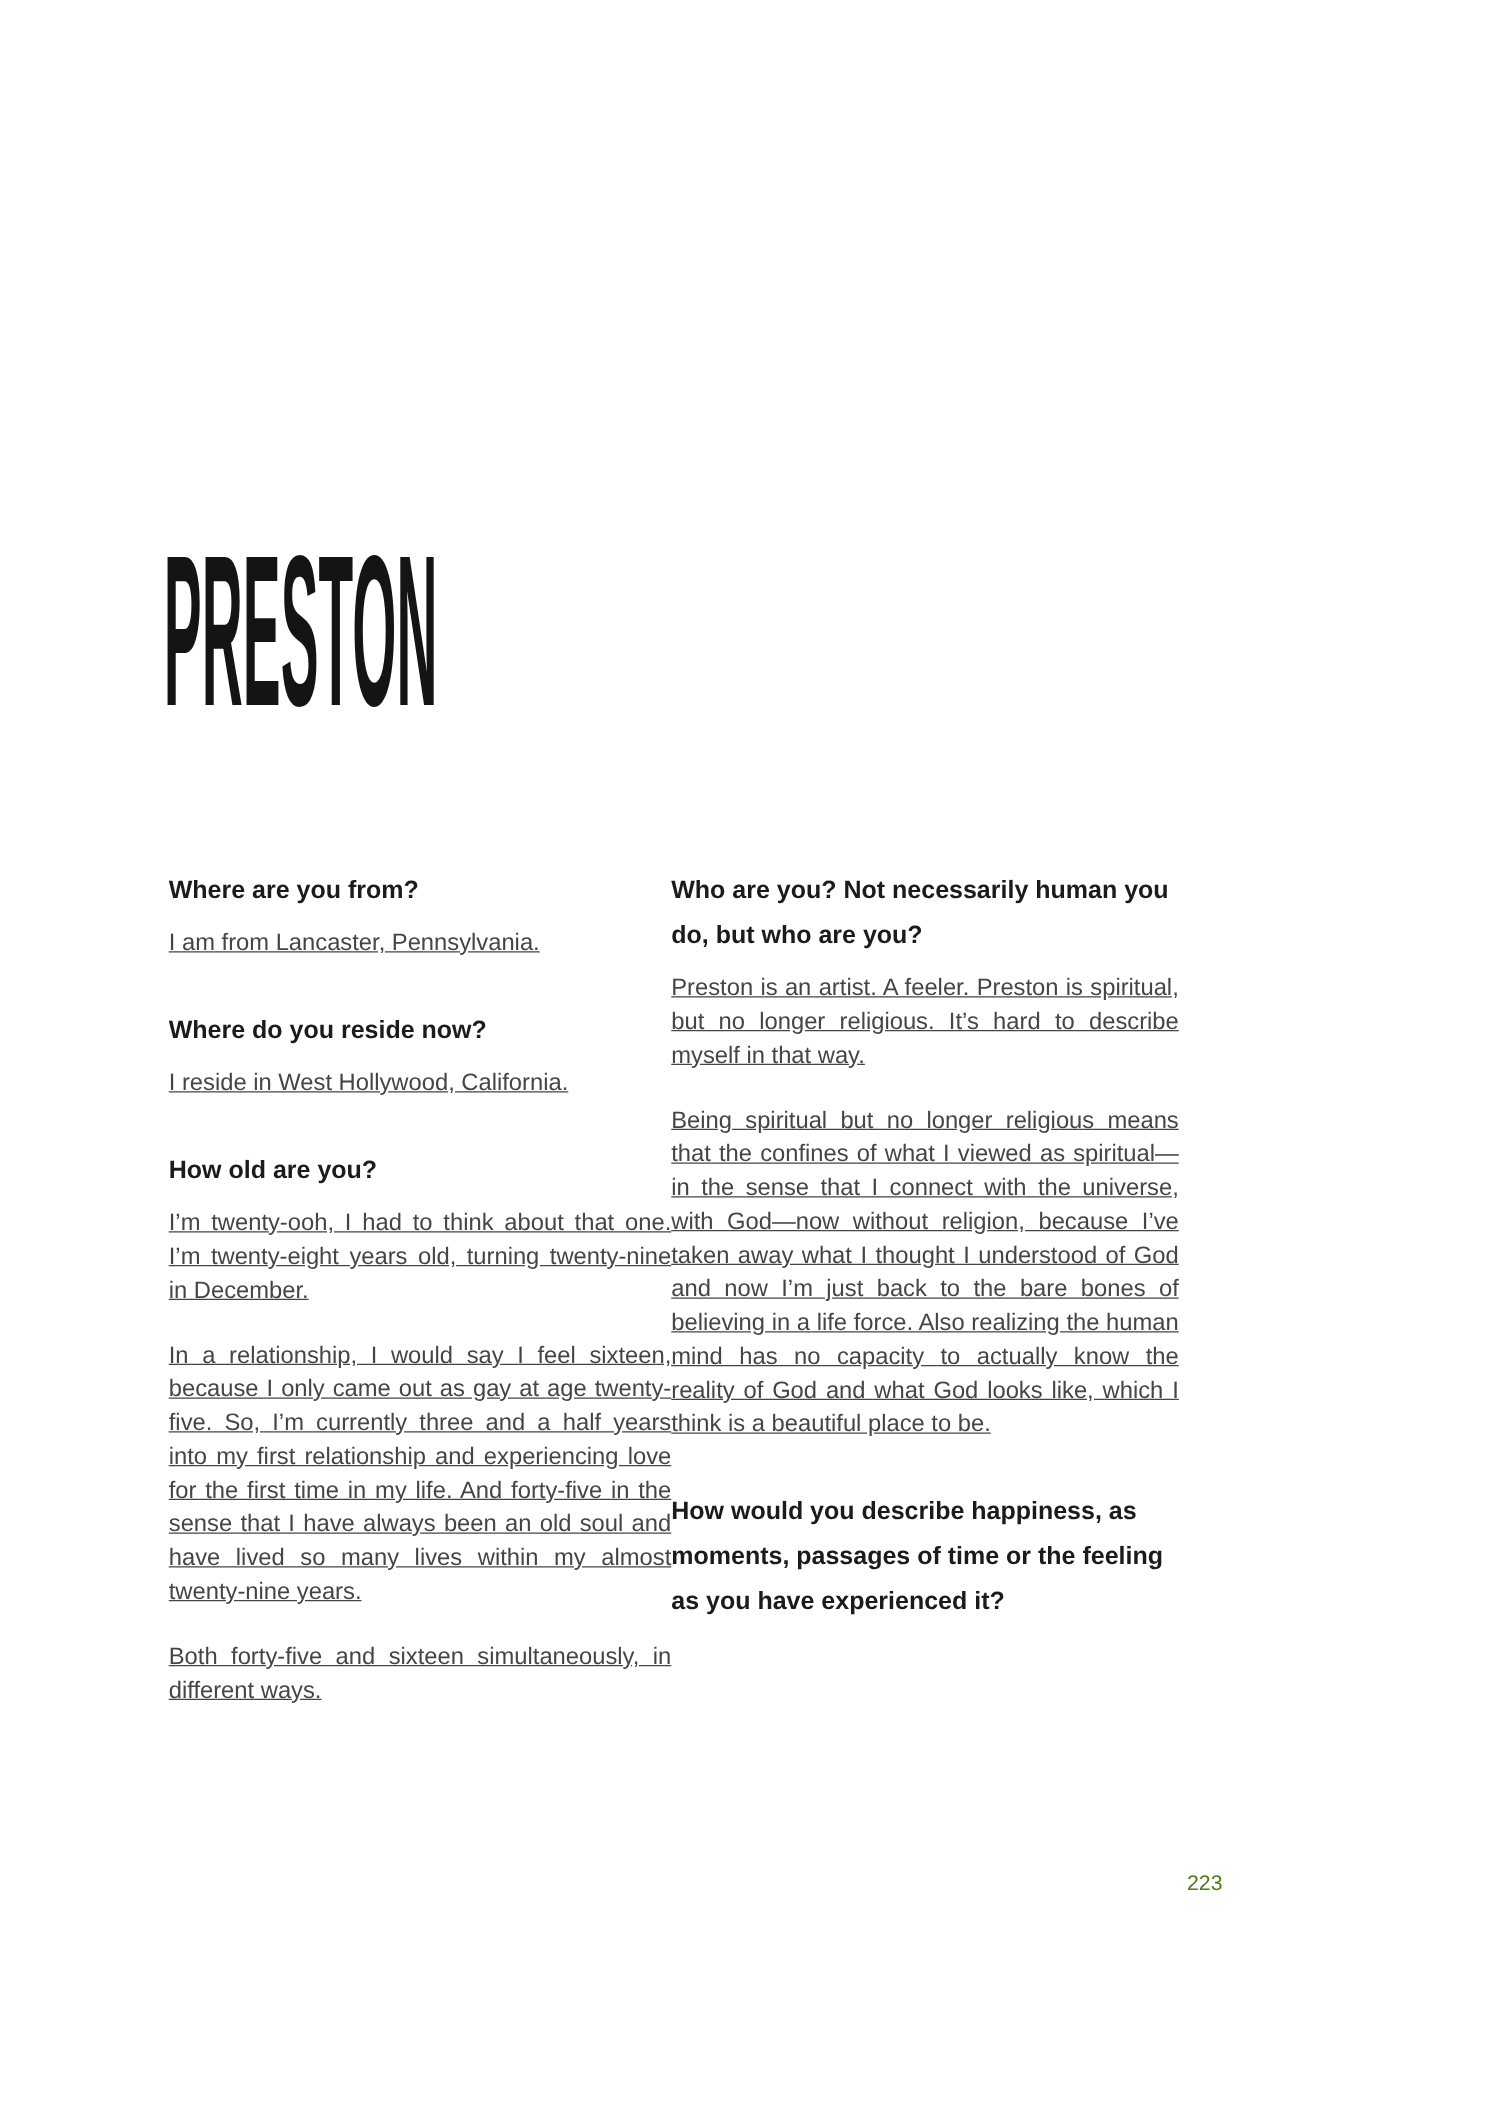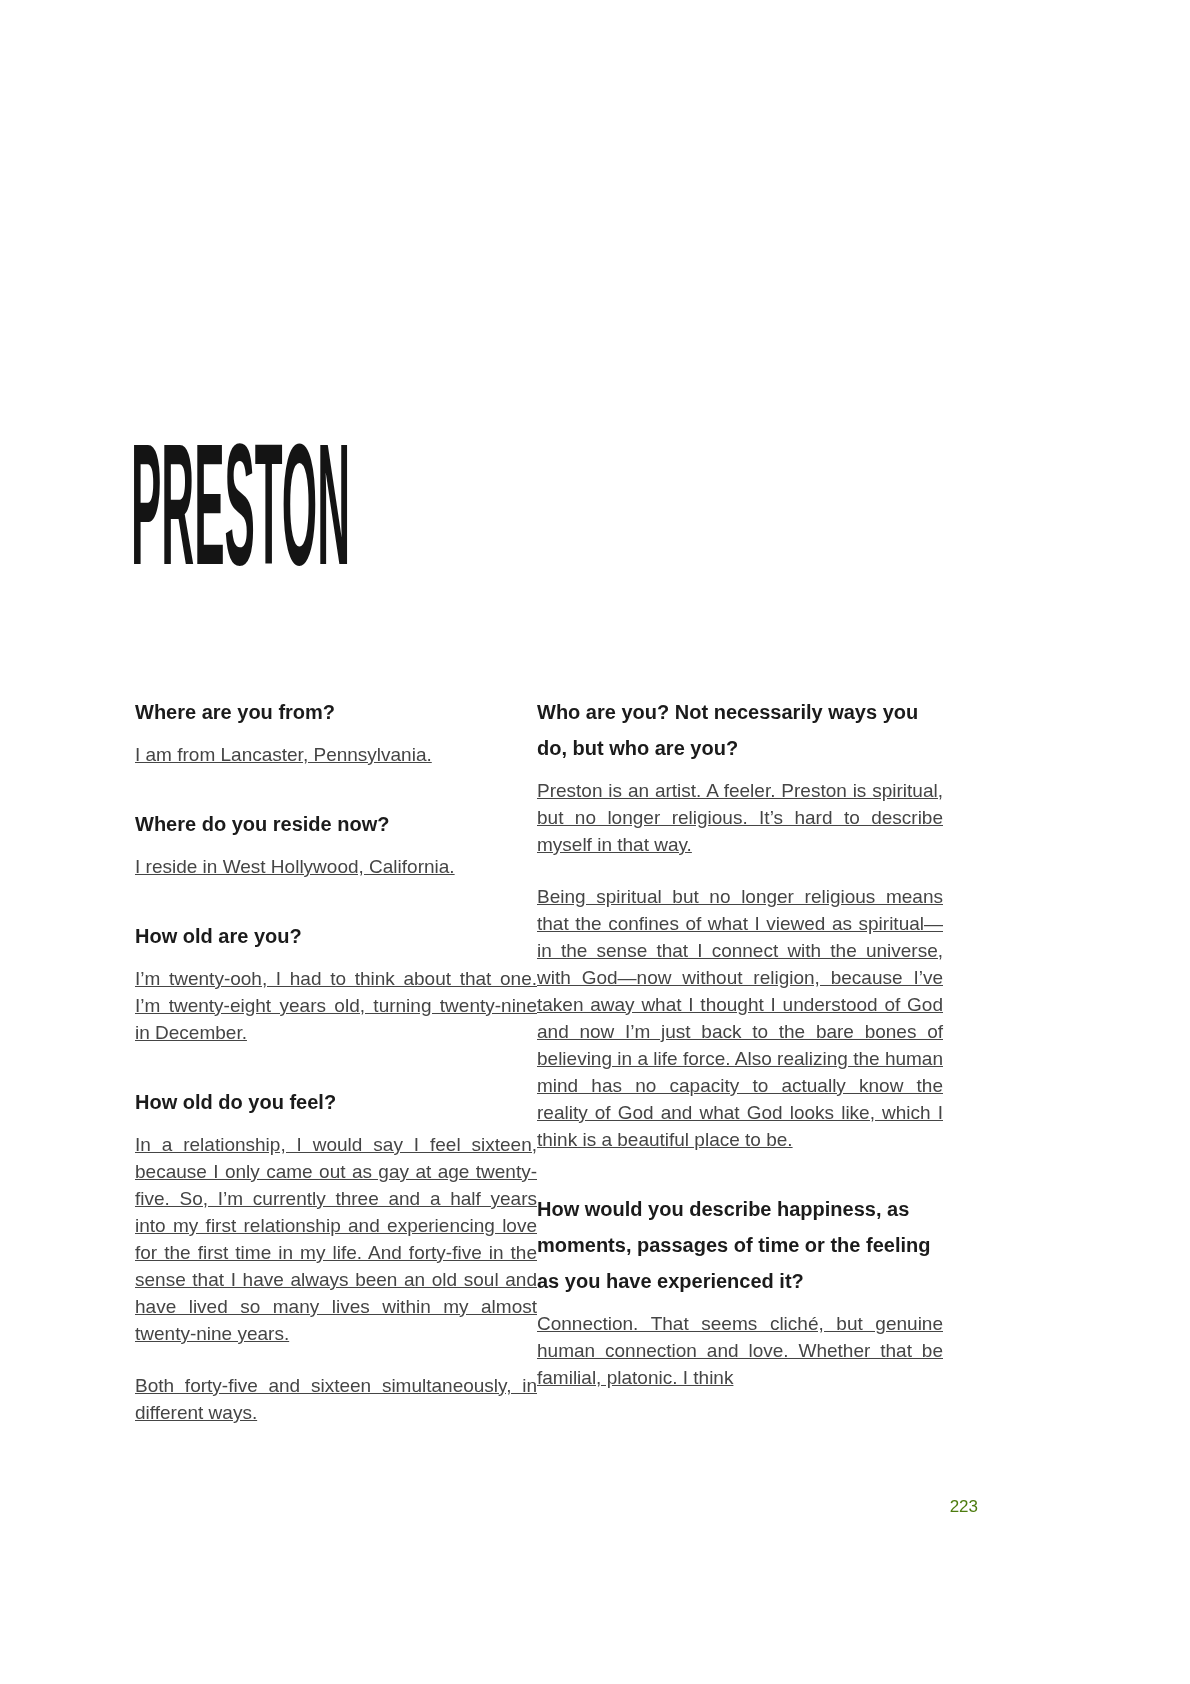--- a/index.html
+++ b/index.html
@@ -78,35 +78,33 @@
       </section>
       <section class="qa">
         <h3 class="q">Where do you reside now?</h3>
         <p class="a">I reside in West Hollywood, California.</p>
       </section>
       <section class="qa">
         <h3 class="q">How old are you?</h3>
         <p class="a">I’m twenty-ooh, I had to think about that one. I’m twenty-eight years old, turning twenty-nine in December.</p>
       </section>
       <section class="qa">
-        <h3 class="q">How old do you feel?</h3>
         <p class="a">In a relationship, I would say I feel sixteen, because I only came out as gay at age twenty-five. So, I’m currently three and a half years into my first relationship and experiencing love for the first time in my life. And forty-five in the sense that I have always been an old soul and have lived so many lives within my almost twenty-nine years.</p>
         <p class="a">Both forty-five and sixteen simultaneously, in different ways.</p>
       </section>
     </div>
 
     <div class="col-right">
       <section class="qa">
-        <h3 class="q">Who are you? Not necessarily ways you do, but who are you?</h3>
+        <h3 class="q">Who are you? Not necessarily human you do, but who are you?</h3>
         <p class="a">Preston is an artist. A feeler. Preston is spiritual, but no longer religious. It’s hard to describe myself in that way.</p>
         <p class="a">Being spiritual but no longer religious means that the confines of what I viewed as spiritual—in the sense that I connect with the universe, with God—now without religion, because I’ve taken away what I thought I understood of God and now I’m just back to the bare bones of believing in a life force. Also realizing the human mind has no capacity to actually know the reality of God and what God looks like, which I think is a beautiful place to be.</p>
       </section>
       <section class="qa">
         <h3 class="q">How would you describe happiness, as moments, passages of time or the feeling as you have experienced it?</h3>
-        <p class="a">Connection. That seems cliché, but genuine human connection and love. Whether that be familial, platonic. I think</p>
       </section>
     </div>
 
   </div>
 
   <div class="page-number">223</div>
 
 </div>
 
 </body></html>

